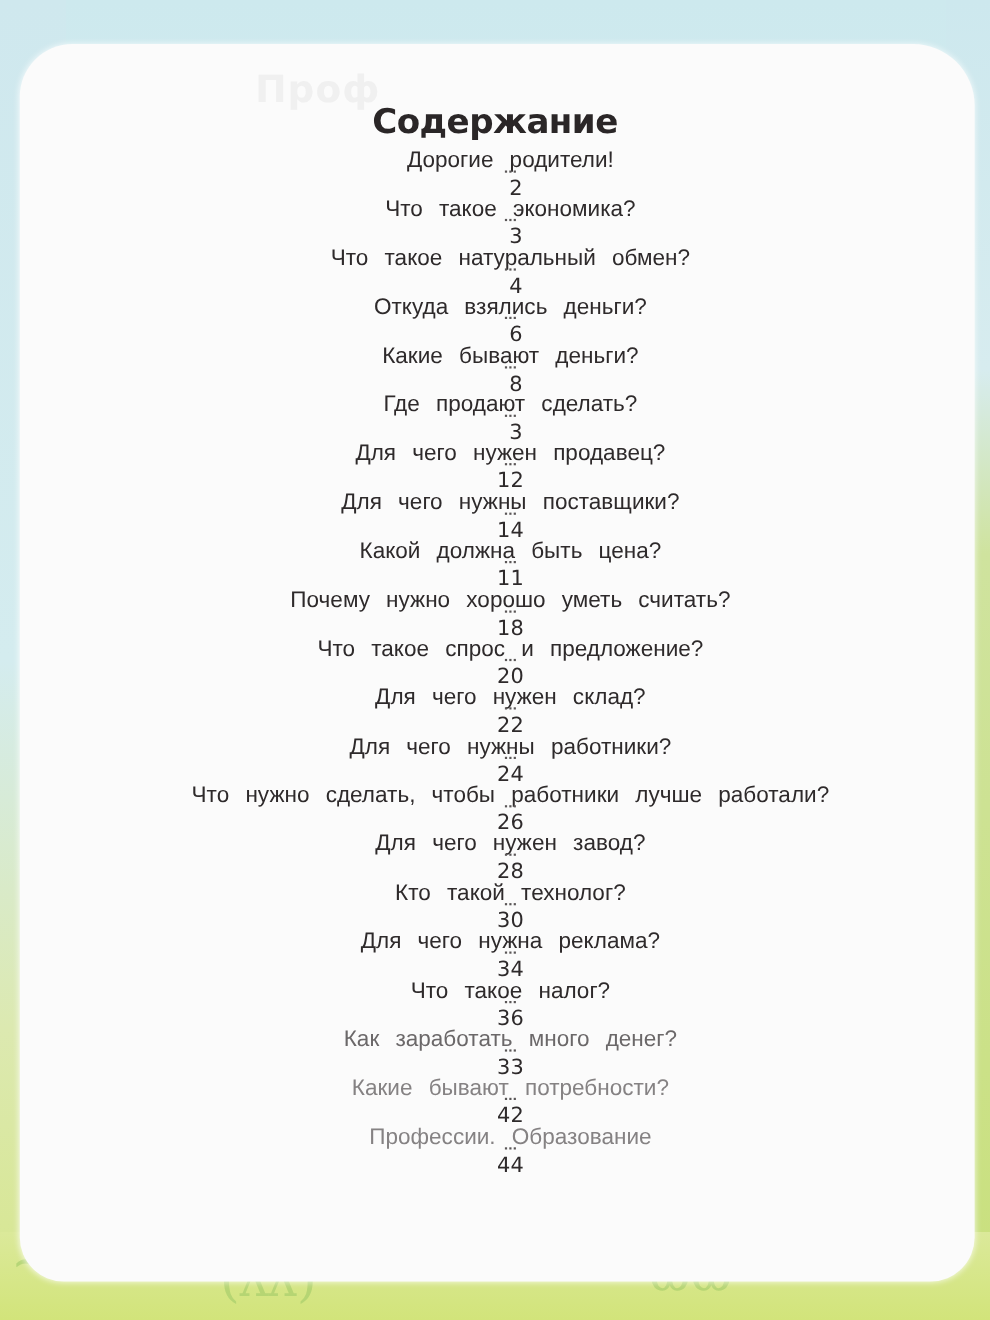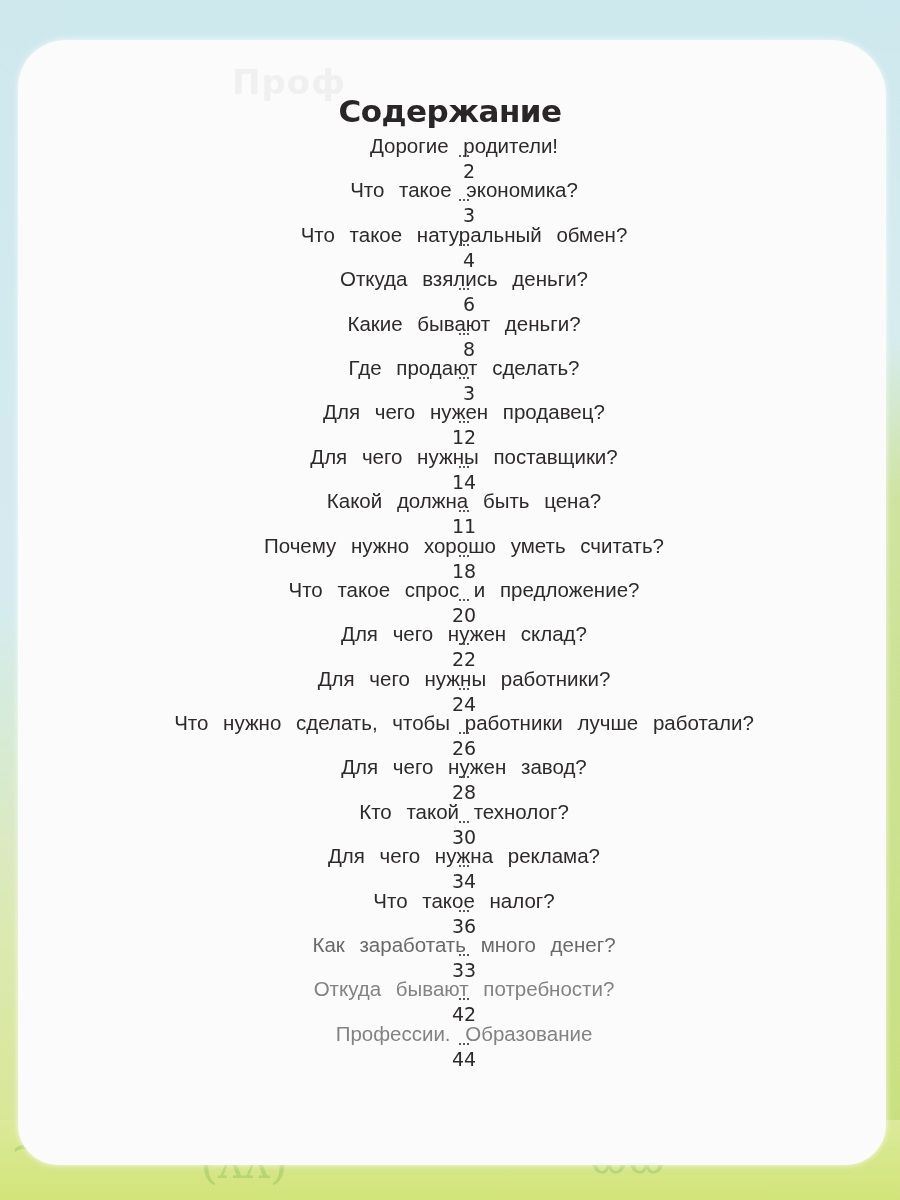--- a/index.html
+++ b/index.html
@@ -214,21 +214,21 @@
     <span class="label">Что такое налог?</span>
     <span class="dots"></span>
     <span class="page-num">36</span>
   </div>
     <div class="toc-row faded">
     <span class="label">Как заработать много денег?</span>
     <span class="dots"></span>
     <span class="page-num">33</span>
   </div>
     <div class="toc-row faded2">
-    <span class="label">Откуда бывают потребности?</span>
+    <span class="label">Какие бывают потребности?</span>
     <span class="dots"></span>
     <span class="page-num">42</span>
   </div>
     <div class="toc-row faded2">
     <span class="label">Профессии. Образование</span>
     <span class="dots"></span>
     <span class="page-num">44</span>
   </div>
   </div>
 

